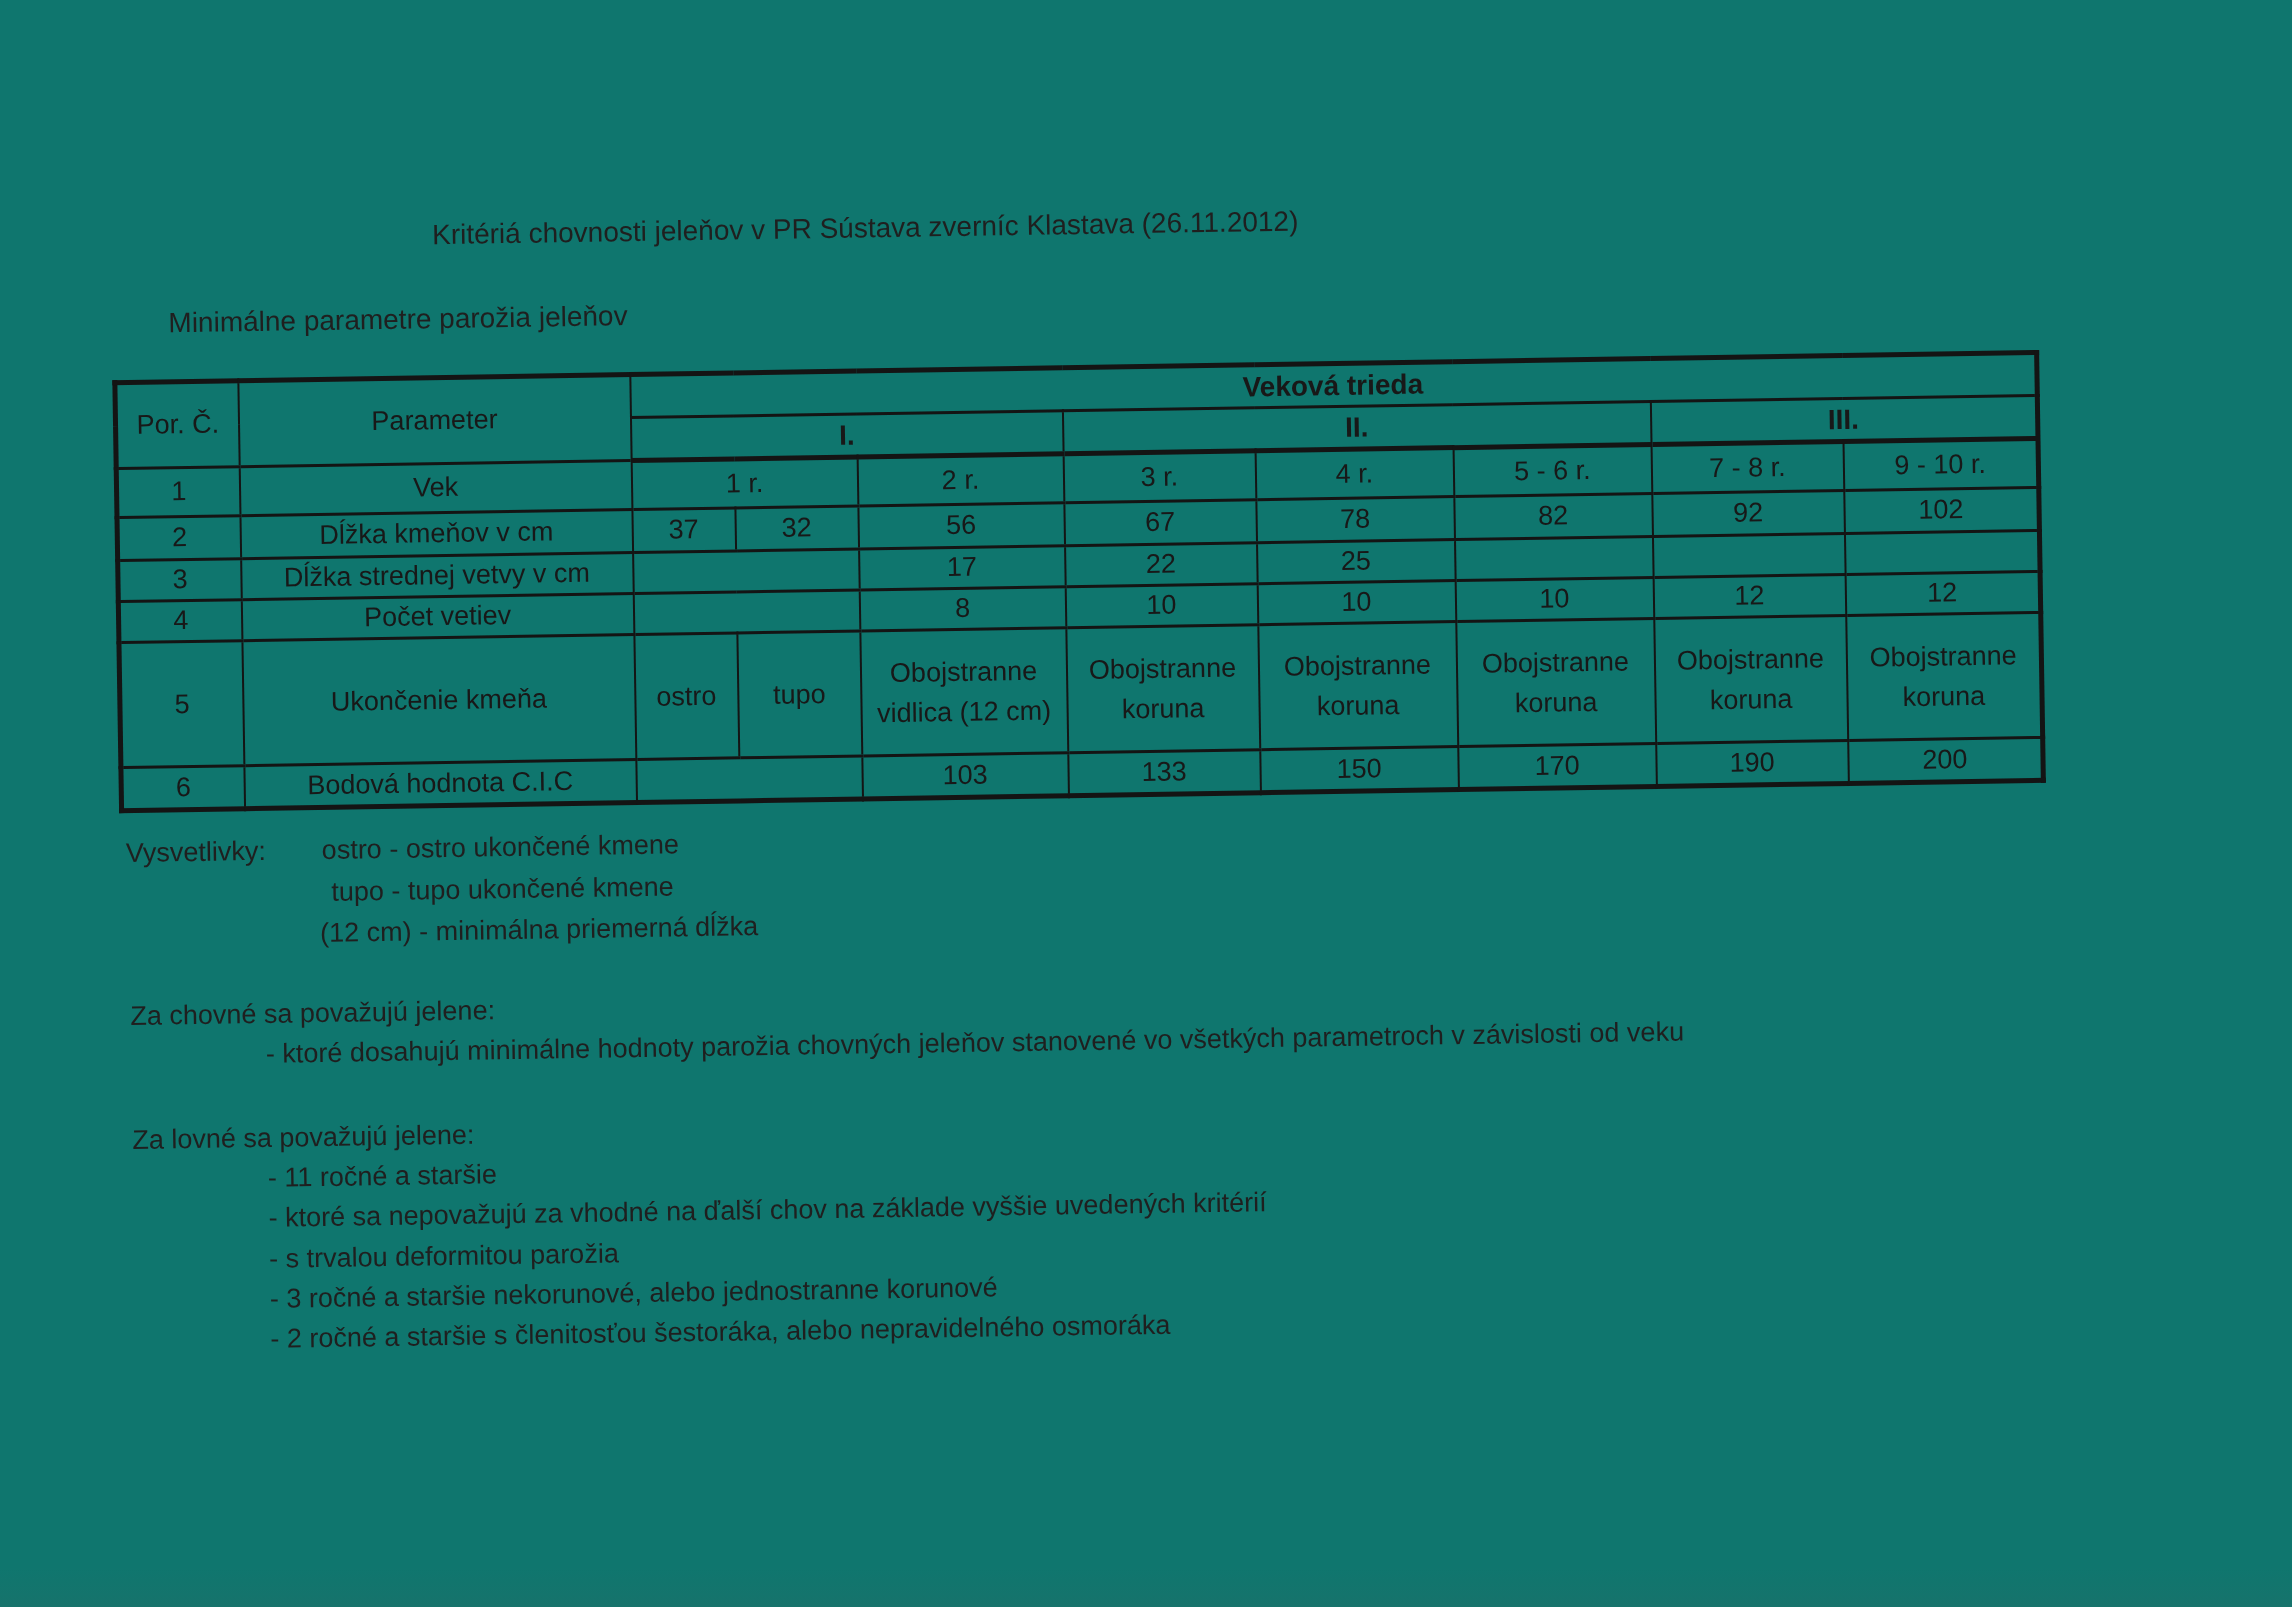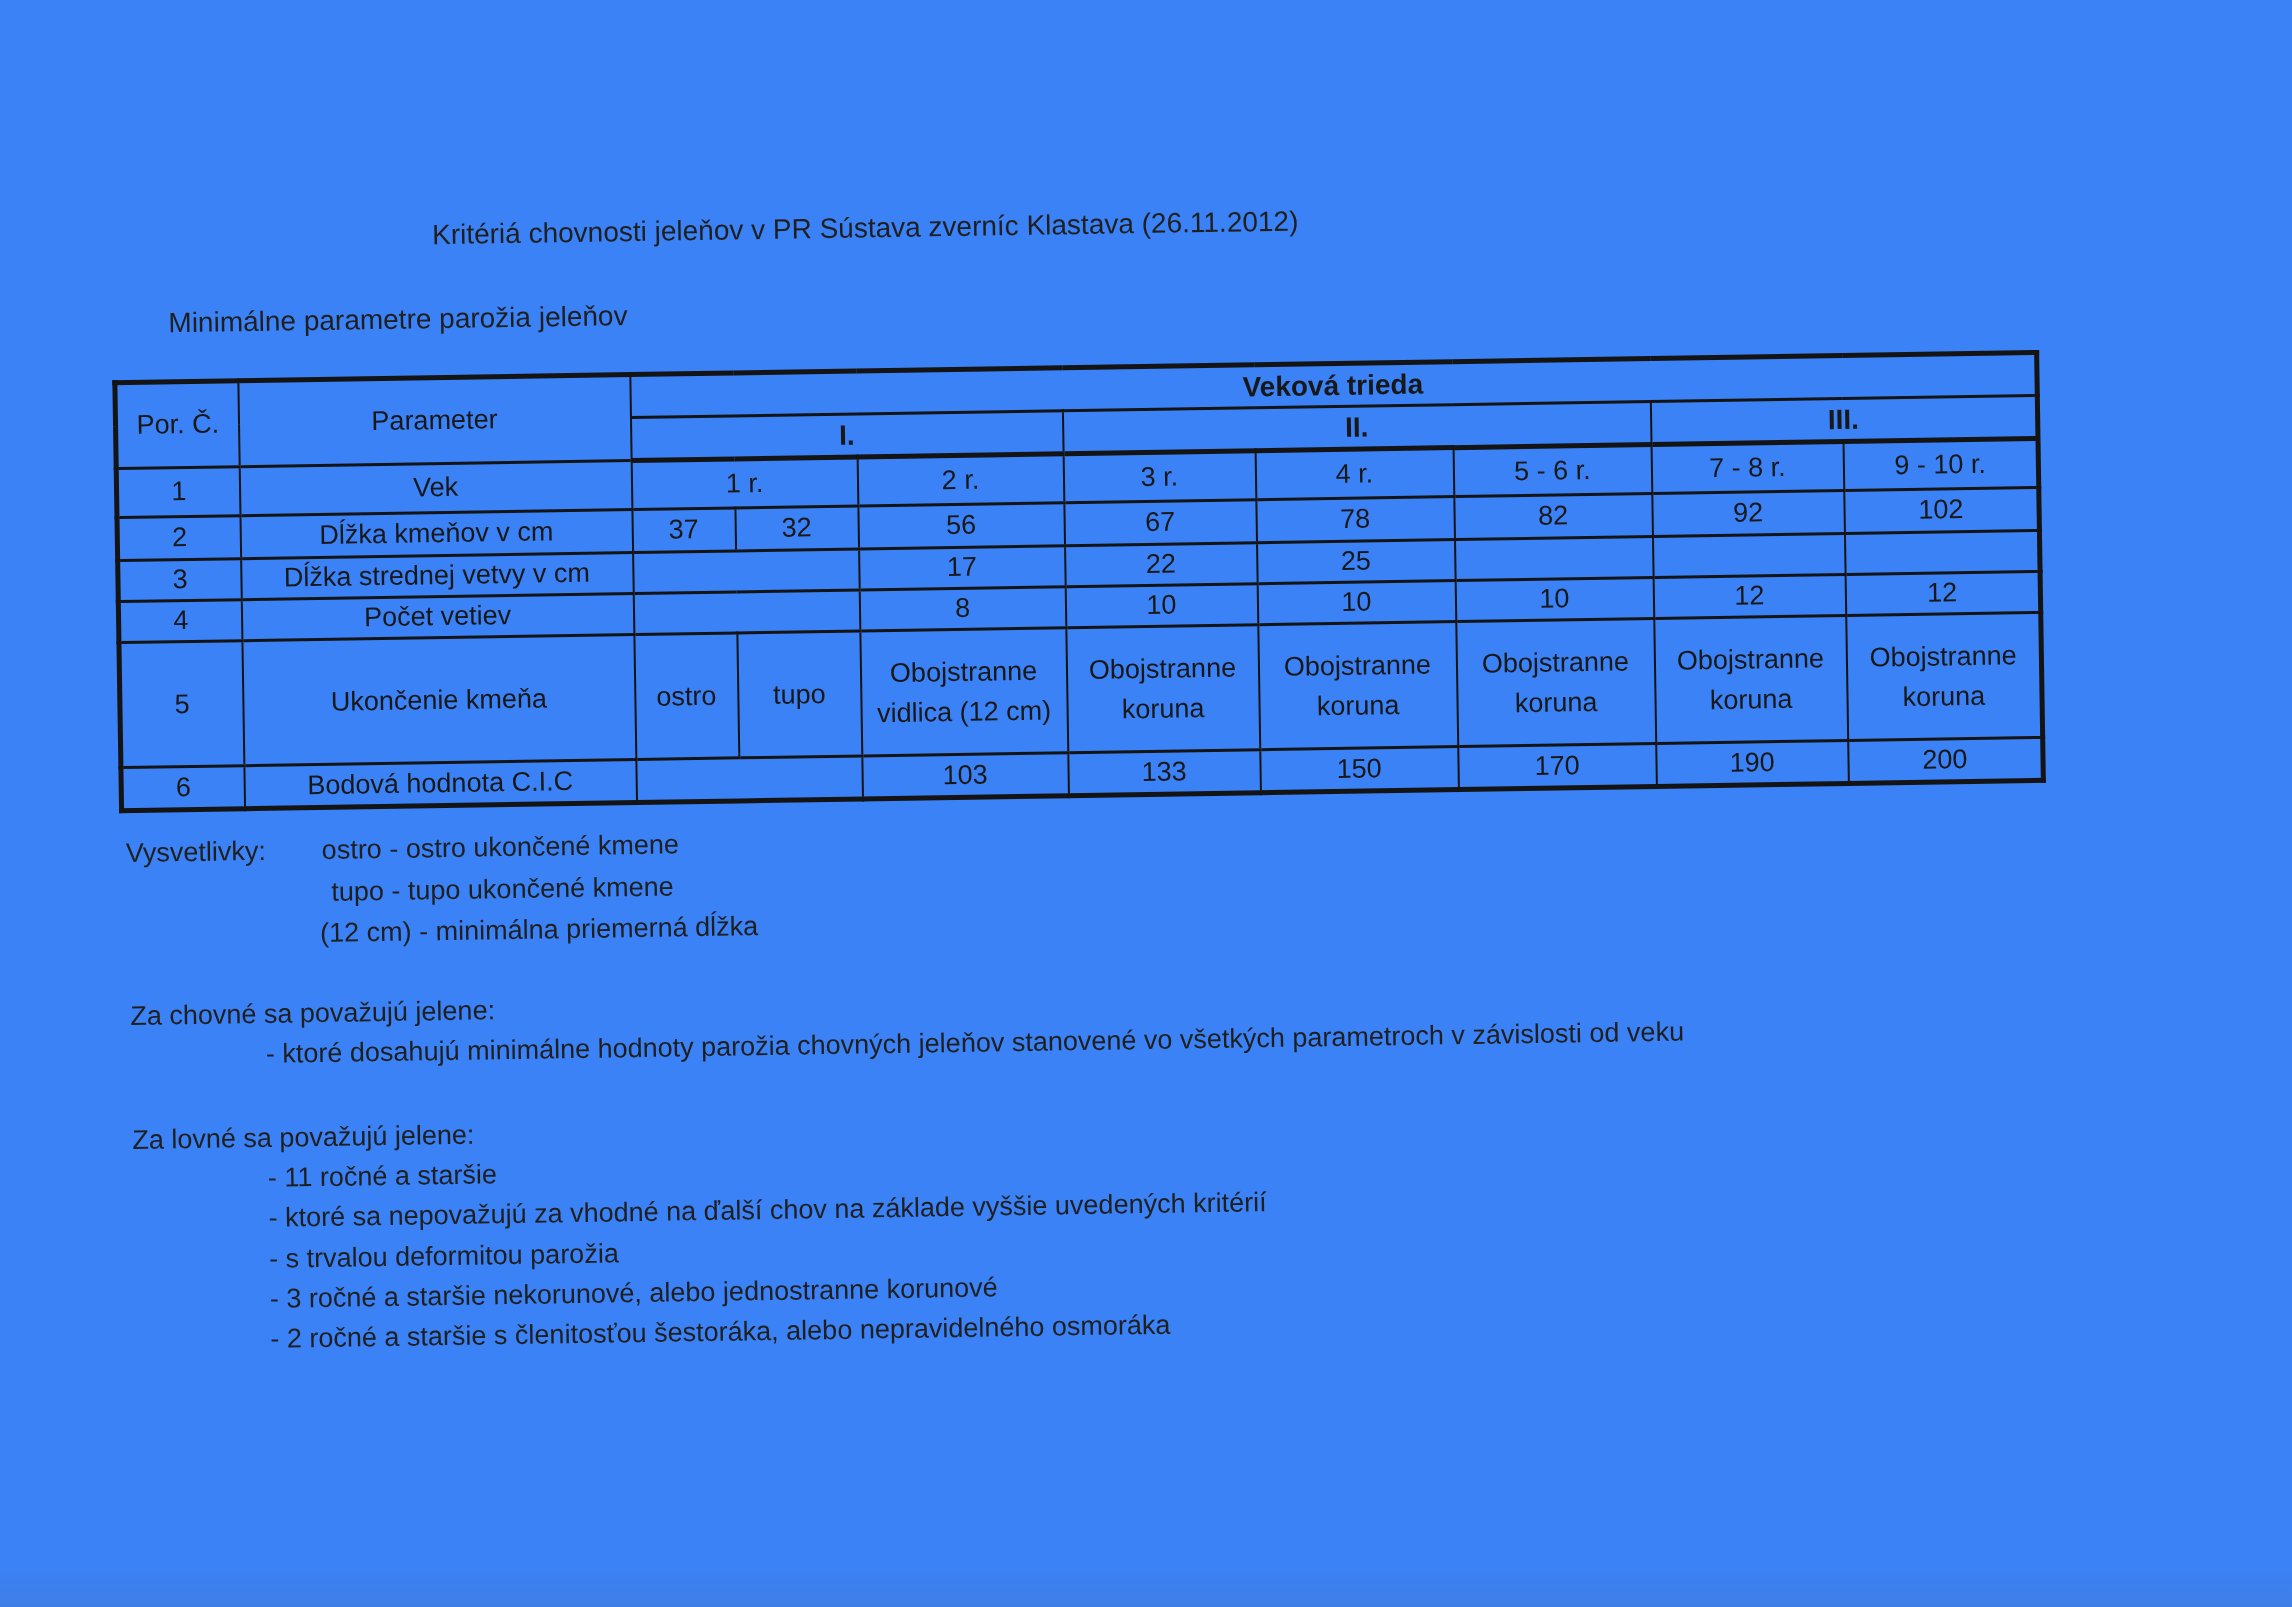--- a/index.html
+++ b/index.html
@@ -4,21 +4,21 @@
 <style>
   html, body {
     margin: 0;
     padding: 0;
     background: #e8e8e8;
   }
   .sheet {
     position: relative;
     width: 2293px;
     height: 1608px;
-    background: #3b82f6;
+    background: #0f766e;
     overflow: hidden;
     font-family: "Liberation Sans", sans-serif;
     color: #1f1f1f;
   }
   
   .sheet::after {
     content: "";
     position: absolute;
     left: 0; right: 0; bottom: 0;
     height: 41px;

